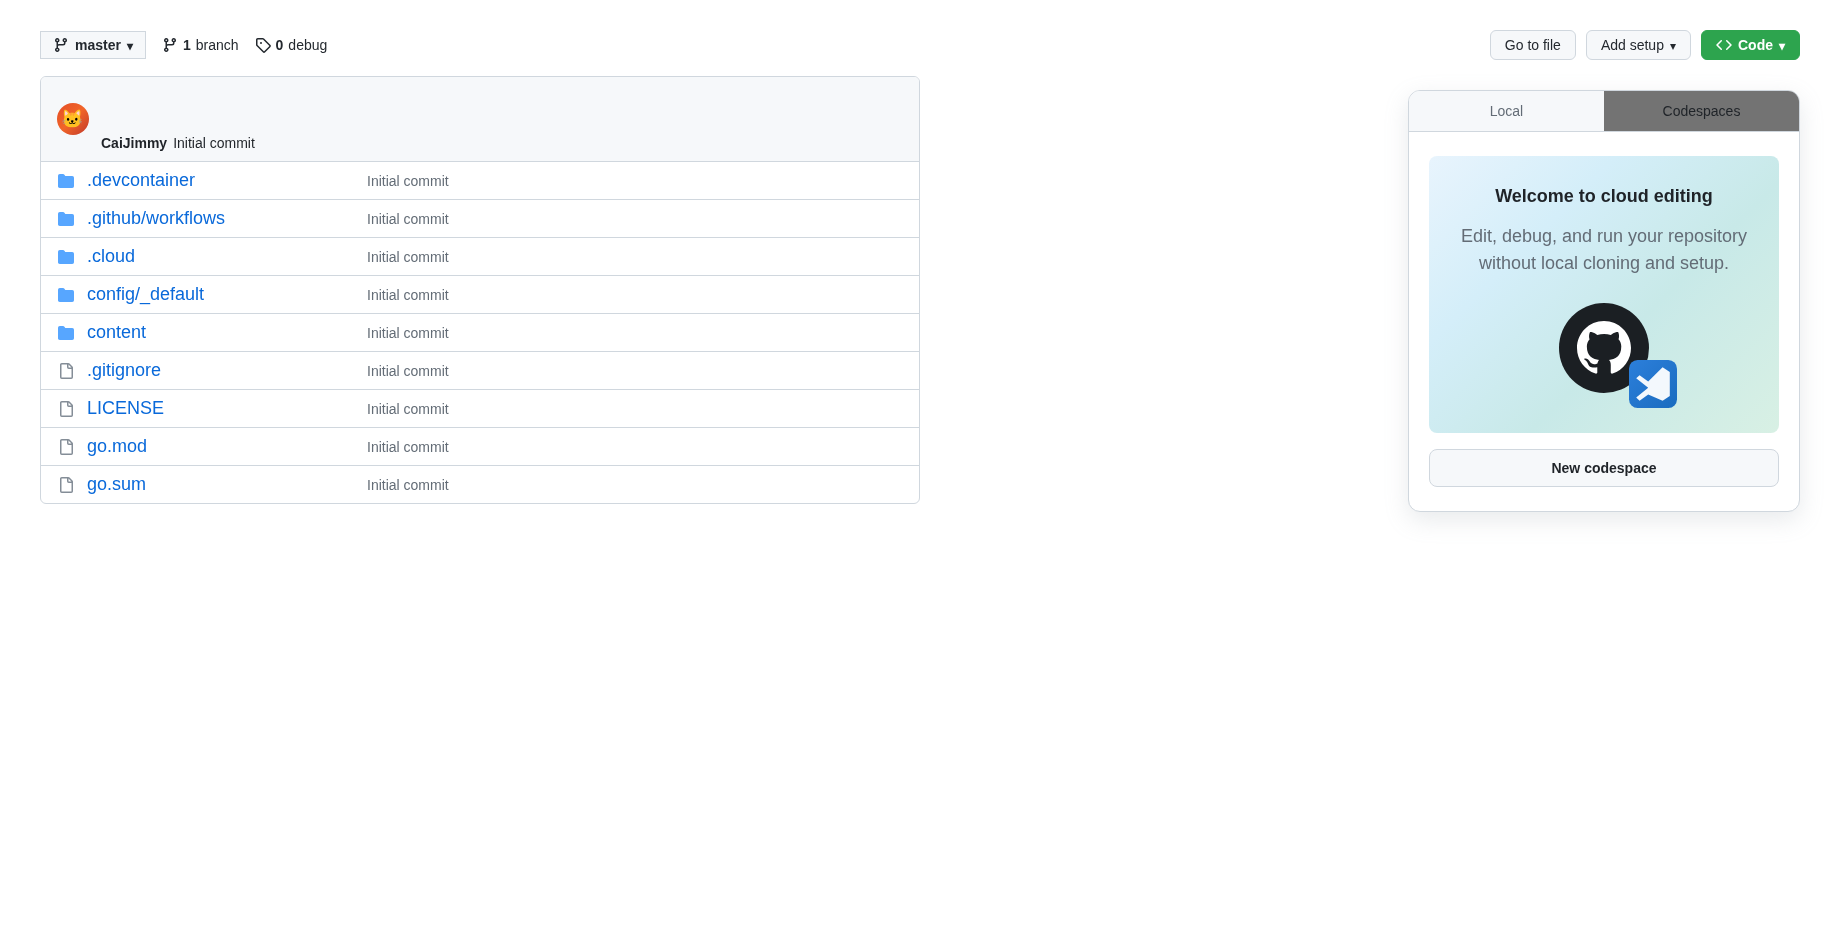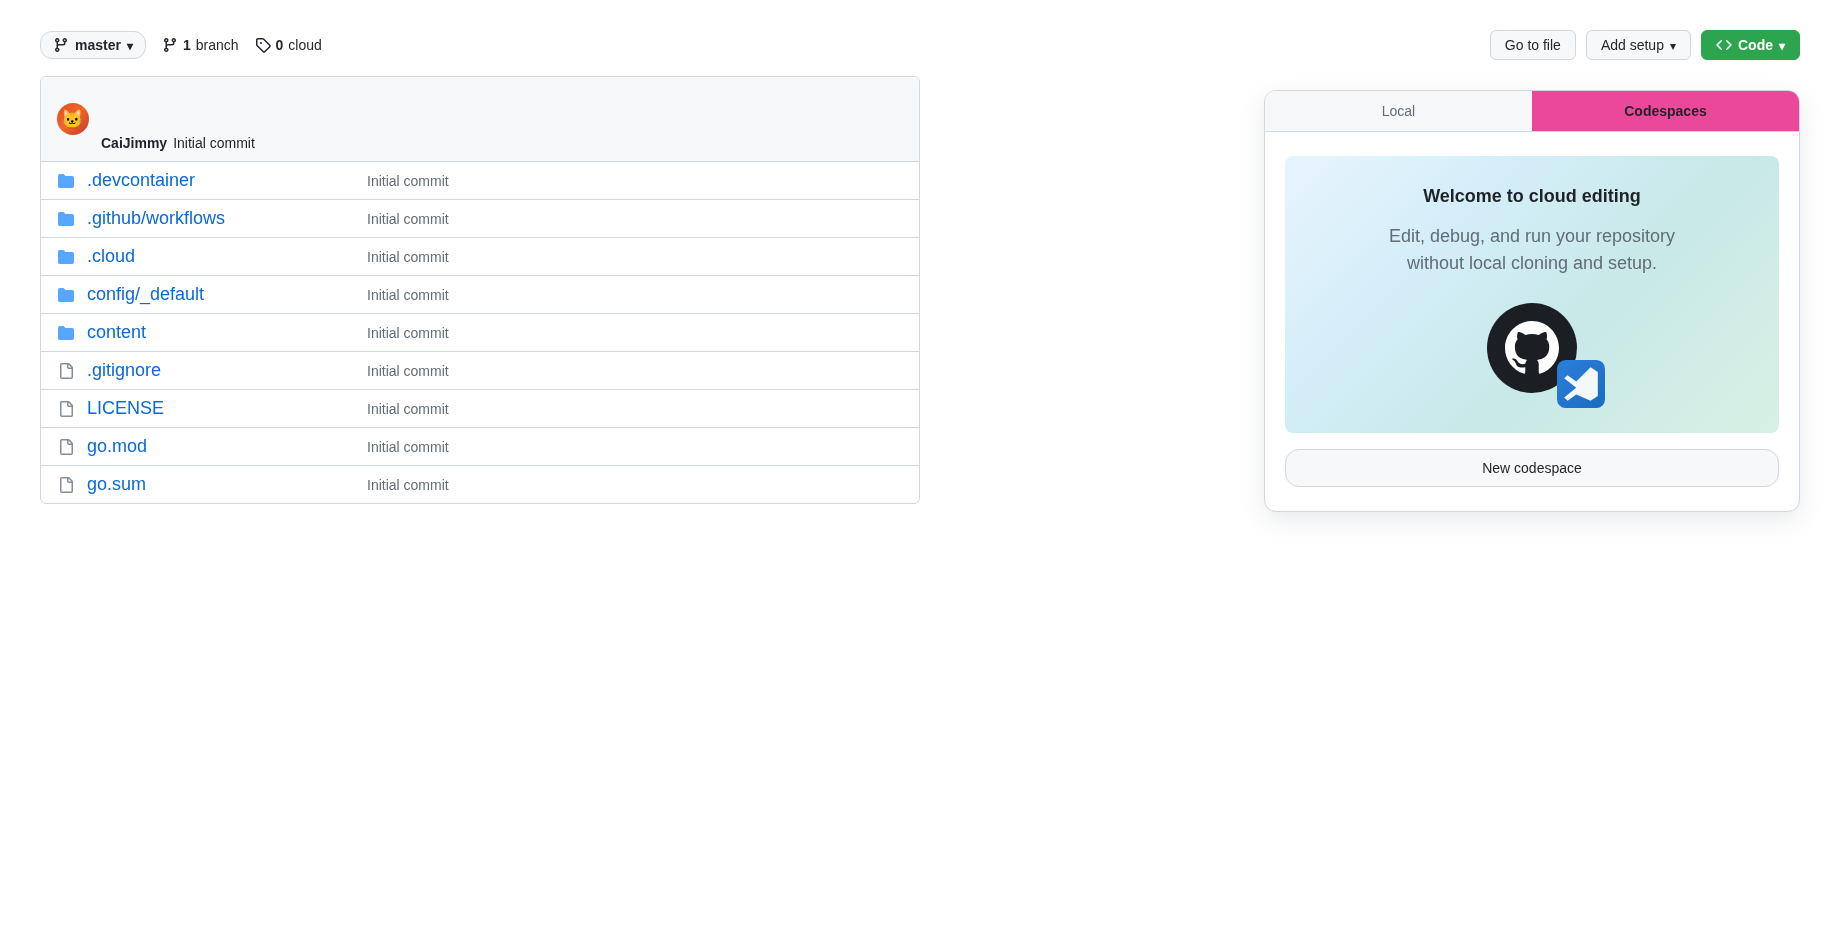--- a/index.html
+++ b/index.html
@@ -58,21 +58,21 @@
       color: #fff;
       border-color: #2da44e;
       font-weight: bold;
     }
 
     .branch-btn {
       border: 1px solid #d0d7de;
       background: #f6f8fa;
       color: #24292f;
       padding: 5px 12px;
-      border-radius: 12px;
+      border-radius: 0;
       cursor: pointer;
       display: inline-flex;
       align-items: center;
       gap: 6px;
       font-size: 14px;
       font-weight: 600;
     }
 
     .meta-link {
       display: inline-flex;
@@ -172,21 +172,21 @@
       color: #636c76;
       font-size: 14px;
       flex: 2;
     }
 
     
     .dropdown-panel {
       position: absolute;
       top: 90px;
       right: 40px;
-      width: 536px;
+      width: 392px;
       background: #fff;
       border: 1px solid #d0d7de;
       border-radius: 12px;
       box-shadow: 0 8px 24px rgba(140,149,159,0.2);
       overflow: hidden;
       z-index: 100;
     }
 
     .panel-tabs {
       display: flex;
@@ -198,22 +198,22 @@
       padding: 12px;
       text-align: center;
       font-size: 14px;
       cursor: pointer;
       color: #636c76;
       background: #f6f8fa;
     }
 
     .panel-tab.active {
       color: #1f2328;
-      background: #ec4899;
-      font-weight: 700;
+      background: #737373;
+      font-weight: 400;
     }
 
     .panel-body {
       padding: 24px 20px;
       text-align: center;
     }
 
     .cloud-hero {
       background: linear-gradient(135deg, #e8f4fd 0%, #d4eef9 30%, #c8e9e8 60%, #d8f0e4 100%);
       border-radius: 8px;
@@ -255,24 +255,24 @@
       display: flex;
       align-items: center;
       justify-content: center;
       position: relative;
     }
 
     .new-codespace-btn {
       width: 100%;
       padding: 10px;
       border: 1px solid #d0d7de;
-      border-radius: 14px;
+      border-radius: 8px;
       background: #f6f8fa;
       font-size: 14px;
-      font-weight: 400;
+      font-weight: 700;
       color: #1f2328;
       cursor: pointer;
       text-align: center;
     }
 
     
     .icon-svg {
       width: 16px;
       height: 16px;
       fill: currentColor;
@@ -305,21 +305,21 @@
         </svg>
         <strong>1</strong>
         <span>branch</span>
       </a>
 
       <a class="meta-link">
         <svg class="icon-svg" viewBox="0 0 16 16">
           <path fill-rule="evenodd" d="M2.5 7.775V2.75a.25.25 0 01.25-.25h5.025a.25.25 0 01.177.073l6.25 6.25a.25.25 0 010 .354l-5.025 5.025a.25.25 0 01-.354 0l-6.25-6.25a.25.25 0 01-.073-.177zm-1.5 0V2.75C1 1.784 1.784 1 2.75 1h5.025c.464 0 .91.184 1.238.513l6.25 6.25a1.75 1.75 0 010 2.474l-5.026 5.026a1.75 1.75 0 01-2.474 0l-6.25-6.25A1.75 1.75 0 011 7.775zM6 5a1 1 0 100 2 1 1 0 000-2z"></path>
         </svg>
         <strong>0</strong>
-        <span>cloud</span>
+        <span>debug</span>
       </a>
     </div>
 
     <div class="toolbar-right">
       <button class="btn">Go to file</button>
       <button class="btn">
         <span>Add setup</span>
         <span class="chevron-down"></span>
       </button>
       <button class="btn btn-green">

